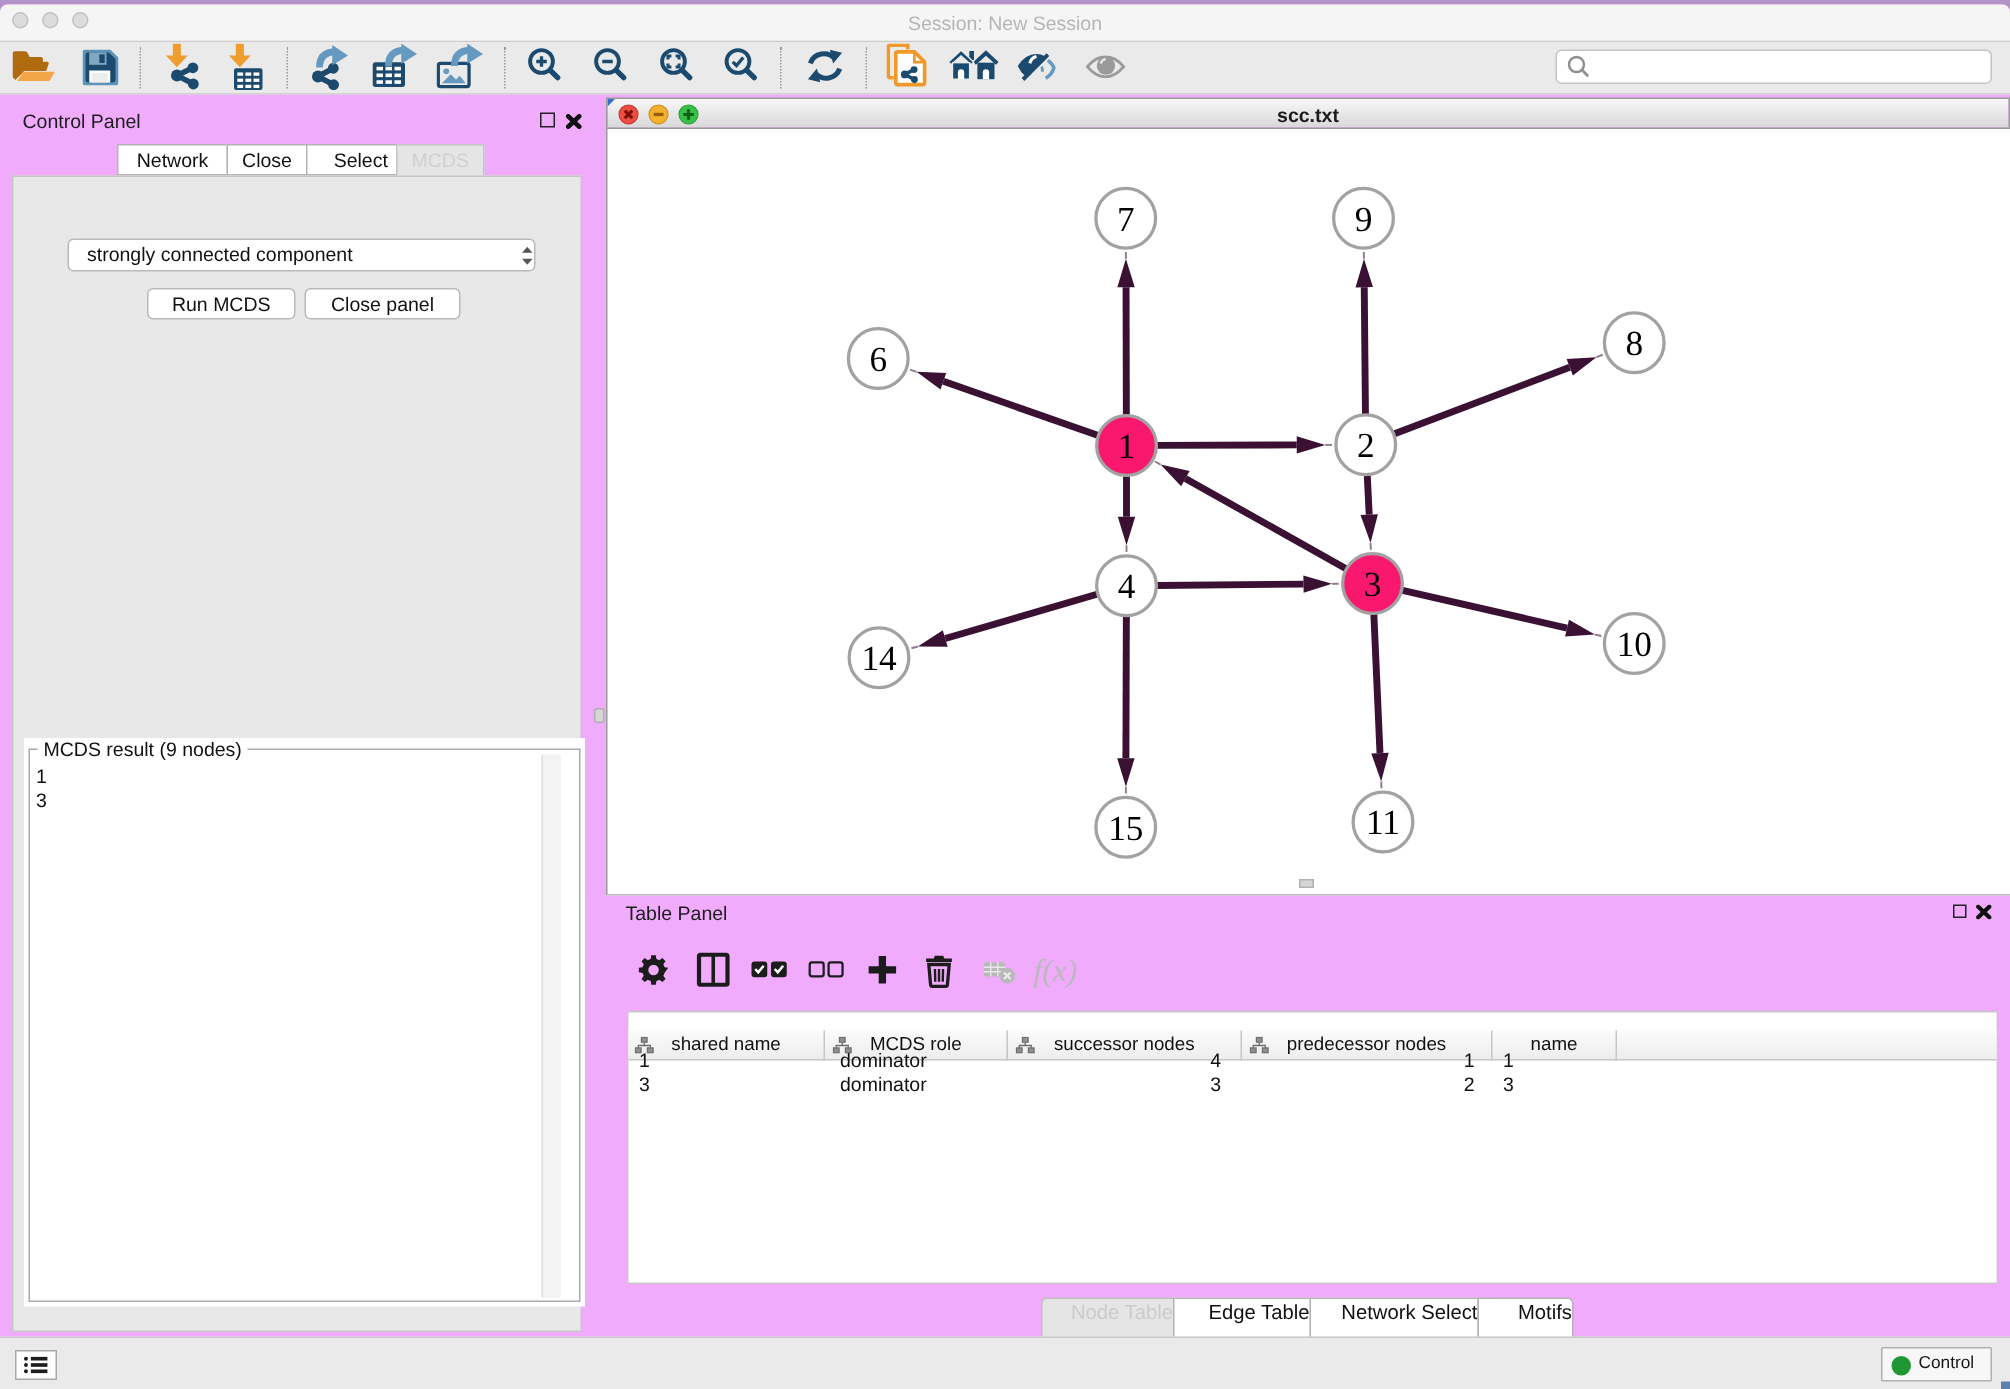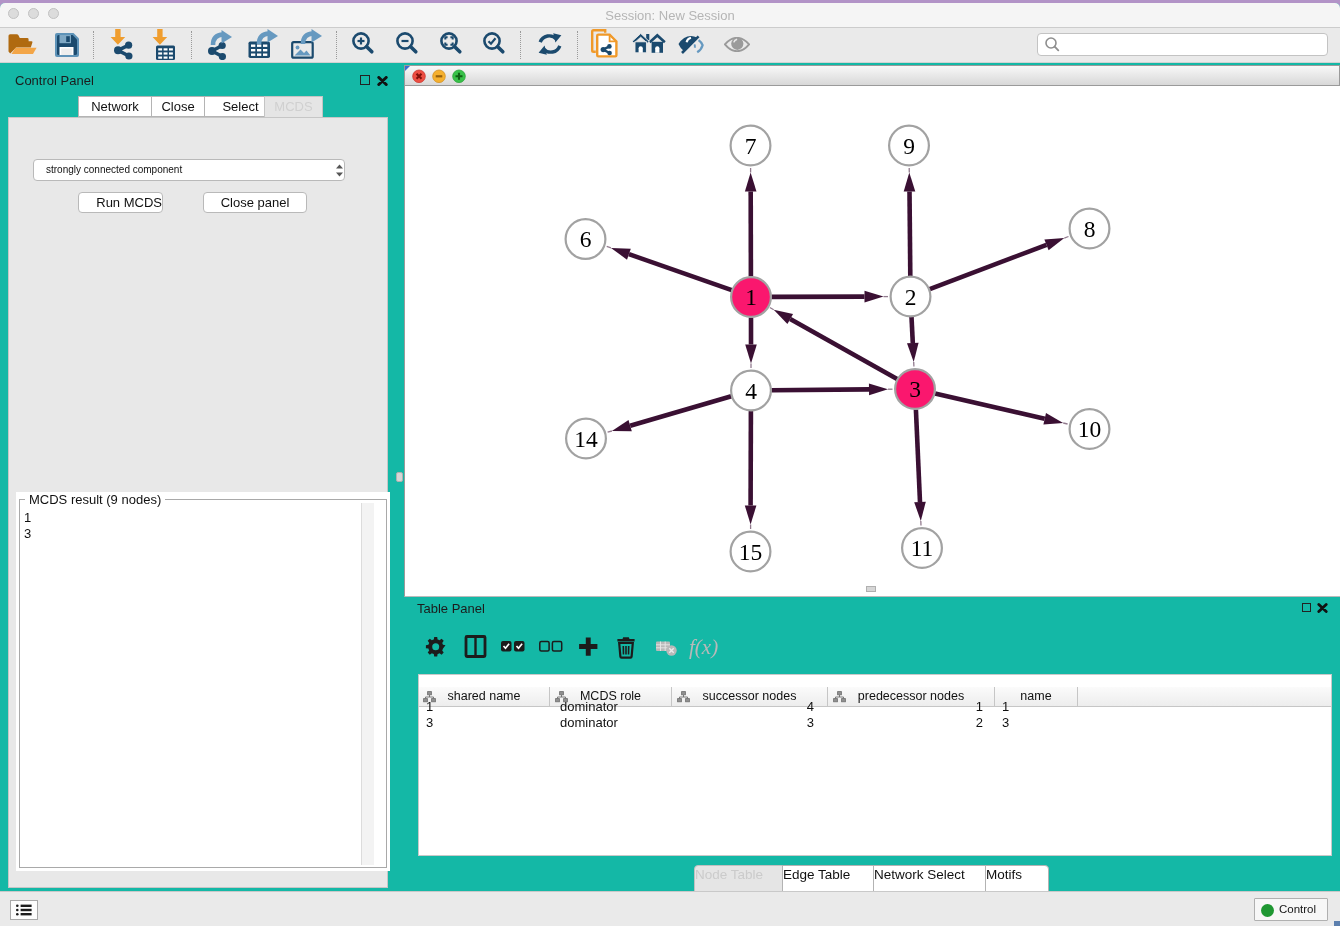--- a/index.html
+++ b/index.html
@@ -1,34 +1,34 @@
 <!DOCTYPE html>
 <html><head>
 <meta charset="utf-8">
 <style>
 * { margin:0; padding:0; box-sizing:border-box; }
 html,body { width:1340px; height:926px; overflow:hidden; }
 body { background:#b293c7; font-family:"Liberation Sans", sans-serif; position:relative; }
-#win { position:absolute; left:0; top:3px; width:1340px; height:923px; background:#14b8a6; border-radius:5px 5px 0 0; }
+#win { position:absolute; left:0; top:3px; width:1340px; height:923px; background:#f0abfc; border-radius:5px 5px 0 0; }
 #titlebar { position:absolute; left:0; top:0; width:1340px; height:25px; background:#f5f5f5; border-bottom:1px solid #cccccc; border-radius:5px 5px 0 0; }
 .tl { position:absolute; top:5px; width:11px; height:11px; border-radius:50%; background:#dcdcdc; border:1px solid #c2c2c2; }
 #wtitle { position:absolute; top:5px; width:100%; text-align:center; font-size:13px; color:#b5b5b5; }
 #toolbar { position:absolute; left:0; top:25px; width:1340px; height:35px; background:#eaeaea; border-bottom:1px solid #d2d2d2; }
 .sep { position:absolute; top:3px; height:28px; width:0; border-left:1px dotted #9a9a9a; }
 .ticon { position:absolute; }
 #search { position:absolute; left:1037px; top:5px; width:291px; height:23px; background:#ffffff; border:1px solid #c3c3c3; border-radius:4px; }
 #main { position:absolute; left:0; top:60px; width:1340px; height:828px; }
 
 #cptitle { position:absolute; left:15px; top:10px; font-size:13px; color:#1c1c1c; }
 #cpmax { position:absolute; left:360px; top:12px; width:10px; height:10px; border:1.5px solid #222; }
 .tab { position:absolute; top:33px; height:21px; background:#ffffff; border:1px solid #b4b4b4; font-size:13px; color:#111; text-align:center; line-height:19px; }
 #tabmcds { background:#e5e5e5; color:#d0d0d0; border-color:#c4c4c4; border-bottom:none; height:22px; }
 #cpcontent { position:absolute; left:8px; top:54px; width:380px; height:771px; background:#e8e8e8; border:1px solid #c6c6c6; }
 #optlab { position:absolute; left:0; top:20px; width:378px; text-align:center; font-size:13px; color:#111; }
-#dropdown { position:absolute; left:24px; top:41px; width:312px; height:22px; background:#fff; border:1px solid #b9b9b9; border-radius:4px; font-size:10px; color:#111; line-height:20px; padding-left:12px; }
+#dropdown { position:absolute; left:36px; top:41px; width:312px; height:22px; background:#fff; border:1px solid #b9b9b9; border-radius:4px; font-size:13px; color:#111; line-height:20px; padding-left:12px; }
 .btn { position:absolute; top:74px; height:21px; background:#fff; border:1px solid #b9b9b9; border-radius:4px; font-size:13px; color:#111; text-align:center; line-height:19px; }
 #fieldset { position:absolute; left:7px; top:374px; width:374px; height:379px; background:#ffffff; }
 #fsborder { position:absolute; left:9.5px; top:380.5px; width:368px; height:369px; border:1px solid #a9a9a9; }
 #legend { position:absolute; left:16px; top:374px; font-size:13px; color:#111; background:#ffffff; padding:0 4px; }
 #mcdstext { position:absolute; left:15px; top:392px; font-size:13px; color:#111; line-height:16px; }
 #fsscroll { position:absolute; left:352px; top:385px; width:13px; height:362px; background:#f3f3f3; border-left:1px solid #dcdcdc; }
 #vsplit { position:absolute; left:396px; top:409px; width:7px; height:10px; background:#d6d6d6; border:1px solid #b0b0b0; border-radius:2px; }
 
 #netwin { position:absolute; left:404px; top:2px; width:936px; height:532px; }
 #nettitle { position:absolute; left:0; top:0; width:936px; height:21px; background:linear-gradient(#f8f8f8,#d8d8d8); border:1px solid #9a9a9a; }
@@ -36,21 +36,21 @@
 #canvas { position:absolute; left:0; top:21px; width:936px; height:511px; background:#ffffff; border-left:1px solid #9a9a9a; border-bottom:1px solid #bbbbbb; overflow:hidden; }
 #hsplit { position:absolute; left:462px; top:521px; width:10px; height:6px; background:#d6d6d6; border:1px solid #b0b0b0; }
 
 #tablepanel { position:absolute; left:404px; top:534px; width:936px; height:294px; }
 #tptitle { position:absolute; left:13px; top:4px; font-size:13px; color:#1c1c1c; }
 #tpmax { position:absolute; left:898px; top:6px; width:9px; height:9px; border:1.5px solid #222; }
 #tbl { position:absolute; left:14px; top:77px; width:914px; height:182px; background:#fff; border:1px solid #c9c9c9; }
 #tblhead { position:absolute; left:0; top:0; width:912px; height:20px; background:linear-gradient(#fbfbfb,#ededed); border-bottom:1px solid #c6c6c6;margin-top:12px; }
 .hcell { position:absolute; top:0; height:20px; border-right:1px solid #c6c6c6; font-size:12.5px; color:#111; text-align:center; line-height:19px; }
 .trow { position:absolute; font-size:13px; color:#111; }
-.btab { position:absolute; top:268px; height:36px; background:#fff; border:1px solid #b3b3b3; font-size:13.5px; color:#111; text-align:left; line-height:17px; }
+.btab { position:absolute; top:268px; height:36px; background:#fff; border:1px solid #b3b3b3; font-size:13.5px; color:#111; text-align:right; line-height:17px; }
 #btabsel { background:#e5e5e5; color:#cbcbcb; border-color:#c0c0c0; }
 
 #statusbar { position:absolute; left:0; top:888px; width:1340px; height:35px; background:#eaeaea; border-top:1px solid #c9c9c9; }
 #listbtn { position:absolute; left:10px; top:8px; width:28px; height:20px; background:#fdfdfd; border:1px solid #a9a9a9; }
 #membtn { position:absolute; left:1254px; top:6px; width:74px; height:23px; background:#f7f7f7; border:1px solid #b0b0b0; border-radius:1px; }
 #memtxt { position:absolute; left:24px; top:4px; font-size:11.5px; color:#151515; }
 #memdot { position:absolute; left:6px; top:5px; width:13px; height:13px; border-radius:50%; background:#1f9732; }
 </style>
 </head>
 <body>
@@ -212,21 +212,21 @@
       </svg>
     <div class="tab" style="left:78px; width:74px;">Network</div>
     <div class="tab" style="left:151px; width:54px;">Close</div>
     <div class="tab" style="left:204px; width:73px;">Select</div>
     <div class="tab" id="tabmcds" style="left:264px; width:59px;">MCDS</div>
     <div id="cpcontent">
       <div id="dropdown">strongly connected component<svg style="position:absolute; left:300px; top:3px;" width="11" height="15" viewBox="0 0 11 15">
             <path d="M2,5.5 L5.5,1.5 L9,5.5 Z" fill="#555"></path>
             <path d="M2,9.5 L5.5,13.5 L9,9.5 Z" fill="#555"></path>
           </svg></div>
-      <div class="btn" style="left:69px; width:85px;text-align:right;">Run MCDS</div>
+      <div class="btn" style="left:89px; width:99px;">Run MCDS</div>
       <div class="btn" style="left:194px; width:104px;">Close panel</div>
       <div id="fieldset"></div>
       <div id="fsborder"></div>
       <div id="fsscroll"></div>
       <div id="legend">MCDS result (9 nodes)</div>
       <div id="mcdstext">1<br>3</div>
     </div>
     <div id="vsplit"></div>
     <div id="netwin">
       <div id="nettitle">
@@ -234,20 +234,21 @@
             <path d="M0,0 L5,0 L0,5 Z" fill="#3a6cd0"></path>
           </svg>
         <svg style="position:absolute; left:7px; top:3px;" width="60" height="15" viewBox="0 0 60 15">
           <circle cx="7" cy="7.3" r="6.3" fill="#ed4e42" stroke="#ca3a32" stroke-width="0.8"></circle>
           <path d="M4.5,4.8 L9.5,9.8 M9.5,4.8 L4.5,9.8" stroke="#80100a" stroke-width="2.1"></path>
           <circle cx="27" cy="7.3" r="6.3" fill="#f5b02e" stroke="#d1922a" stroke-width="0.8"></circle>
           <rect x="23.7" y="6.2" width="6.6" height="2.2" fill="#95600d"></rect>
           <circle cx="47" cy="7.3" r="6.3" fill="#38c149" stroke="#2da33c" stroke-width="0.8"></circle>
           <path d="M47,3.8 L47,10.8 M43.5,7.3 L50.5,7.3" stroke="#0e6014" stroke-width="2.1"></path>
         </svg>
+        <div id="netname">scc.txt</div>
       </div>
       <div id="canvas">
         <svg id="graph" width="936" height="511" viewBox="0 0 936 511">
         <line x1="345.9" y1="190.5" x2="345.7" y2="105.5" stroke="#3a1033" stroke-width="4.6"></line>
         <polygon points="345.6,86.5 351.5,105.5 339.9,105.5" fill="#3a1033"></polygon>
         <line x1="345.6" y1="86.5" x2="345.6" y2="82.0" stroke="#3a1033" stroke-width="1.3" opacity="0.55"></line>
         <line x1="326.7" y1="204.2" x2="223.9" y2="168.2" stroke="#3a1033" stroke-width="4.6"></line>
         <polygon points="206.0,161.9 225.8,162.7 222.0,173.7" fill="#3a1033"></polygon>
         <line x1="206.0" y1="161.9" x2="201.7" y2="160.4" stroke="#3a1033" stroke-width="1.3" opacity="0.55"></line>
         <line x1="366.5" y1="210.9" x2="459.5" y2="210.6" stroke="#3a1033" stroke-width="4.6"></line>

